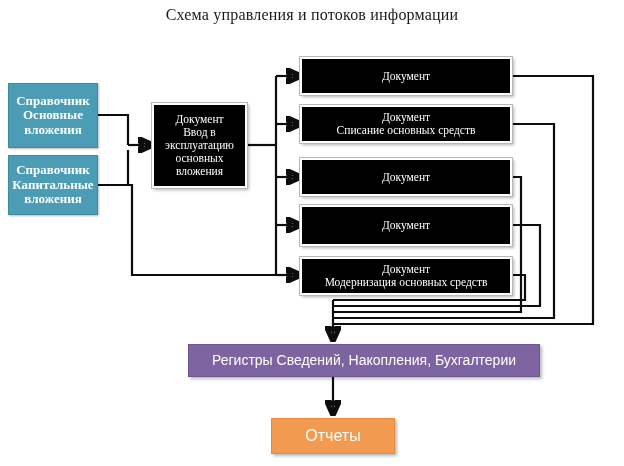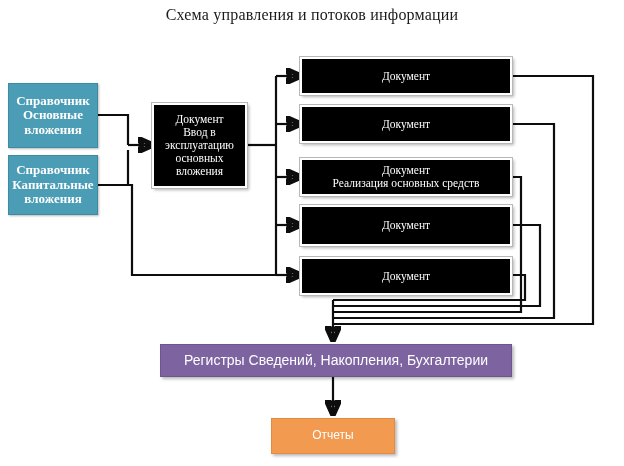--- a/index.html
+++ b/index.html
@@ -49,27 +49,28 @@
     font-size:11.5px;
     box-shadow:2px 2px 3px rgba(0,0,0,0.30);
   }
 
   .node.purple{
     background:#7d64a0;
     border:1px solid #6d5590;
     font-family:"Liberation Sans", sans-serif;
     font-size:14px;
     box-shadow:2px 2px 3px rgba(0,0,0,0.28);
+    margin-left:28px;
   }
 
   .node.orange{
     background:#f29a4f;
     border:1px solid #e38b40;
     font-family:"Liberation Sans", sans-serif;
-    font-size:12px;
+    font-size:16px;
     box-shadow:2px 2px 3px rgba(0,0,0,0.28);
   }
 
   .node .txt{display:block;padding:0 4px;}
 
   svg.wires{
     position:absolute;left:0;top:0;
     width:624px;height:466px;
     pointer-events:none;
   }
@@ -152,39 +153,40 @@
 
   <div class="node doc" style="left:300px;top:57px;width:212px;height:38px;">
     <span class="txt">
       <span>Документ</span><br>
     </span>
   </div>
 
   <div class="node doc" style="left:300px;top:105px;width:212px;height:38px;">
     <span class="txt">
       <span>Документ</span><br>
+      <span>Списание  основных средств</span>
     </span>
   </div>
 
   <div class="node doc" style="left:300px;top:158px;width:212px;height:38px;">
     <span class="txt">
       <span>Документ</span><br>
-      <span>Реализация  основных средств</span>
     </span>
   </div>
 
   <div class="node doc" style="left:300px;top:205px;width:212px;height:41px;">
     <span class="txt">
       <span>Документ</span><br>
     </span>
   </div>
 
   <div class="node doc" style="left:300px;top:257px;width:212px;height:38px;">
     <span class="txt">
       <span>Документ</span><br>
+      <span>Модернизация  основных средств</span>
     </span>
   </div>
 
   <div class="node purple" style="left:160px;top:344px;width:352px;height:33px;">
     <span class="txt">Регистры Сведений, Накопления, Бухгалтерии</span>
   </div>
 
   <div class="node orange" style="left:271px;top:418px;width:124px;height:36px;">
     <span class="txt">Отчеты</span>
   </div>

